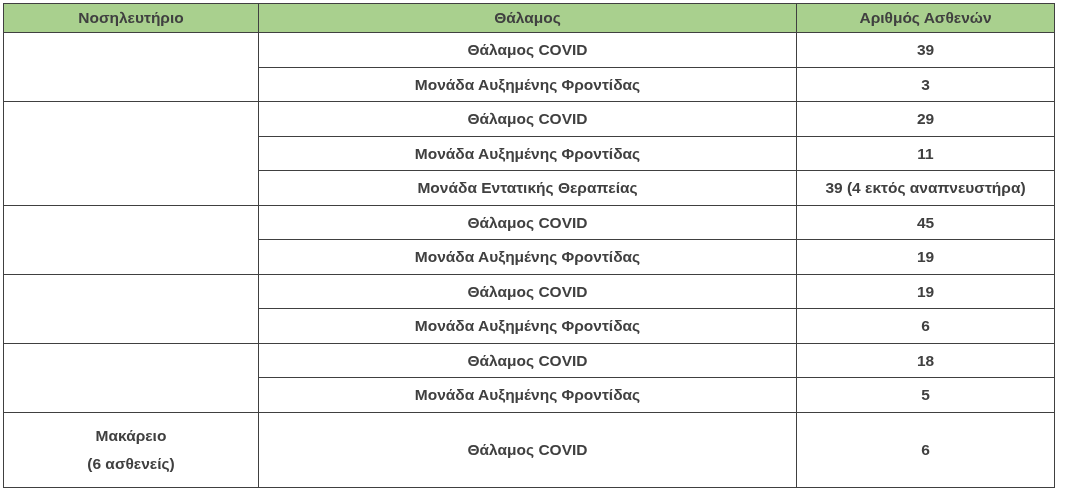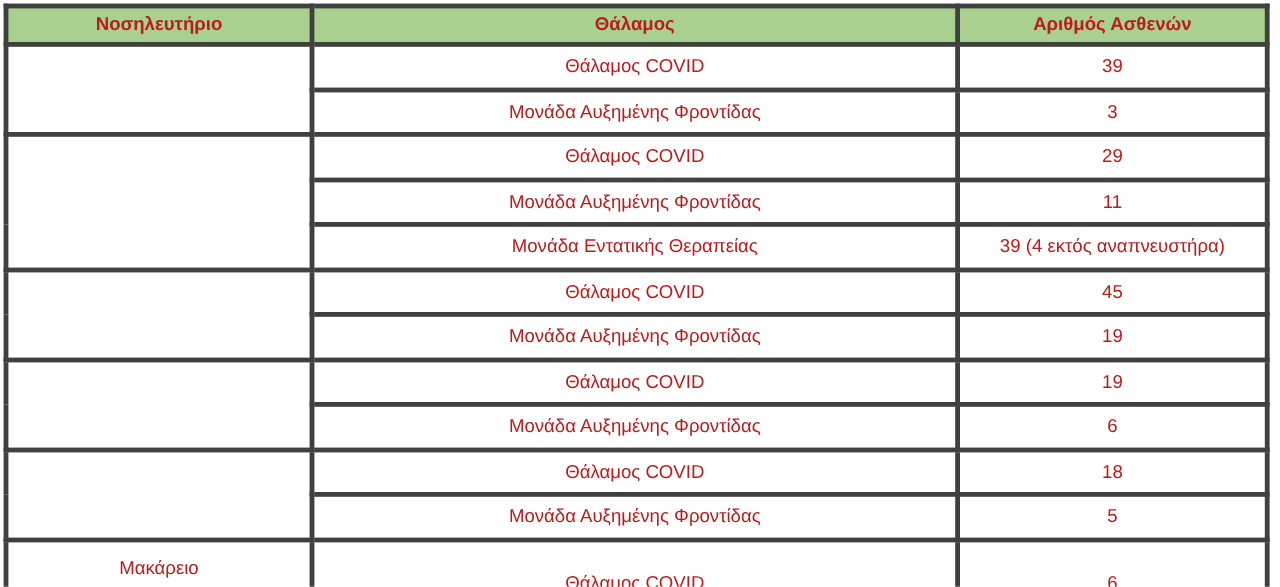--- a/index.html
+++ b/index.html
@@ -22,36 +22,36 @@
     width: 1051px;
     margin: 3px 0 0 3px;
     background: #ffffff;
   }
   table.patients-table col.c-hospital { width: 255px; }
   table.patients-table col.c-ward     { width: 538px; }
   table.patients-table col.c-count    { width: 258px; }
 
   table.patients-table th,
   table.patients-table td {
-    border: 4px solid #404040;
+    border: 1px solid #404040;
     font-size: 15.5px;
-    color: #b91c1c;
+    color: #404040;
     text-align: center;
     vertical-align: middle;
     padding: 0 4px;
     line-height: 1.25;
   }
   table.patients-table thead th {
     background: #a9d08e;
     font-weight: bold;
     height: 28px;
   }
   table.patients-table tbody td {
     height: 33.5px;
-    font-weight: normal;
+    font-weight: bold;
   }
   td.hospital-cell {
     font-size: 15.5px;
   }
   td.hospital-cell .line {
     display: block;
   }
   td.hospital-cell .line + .line {
     margin-top: 8px;
   }

